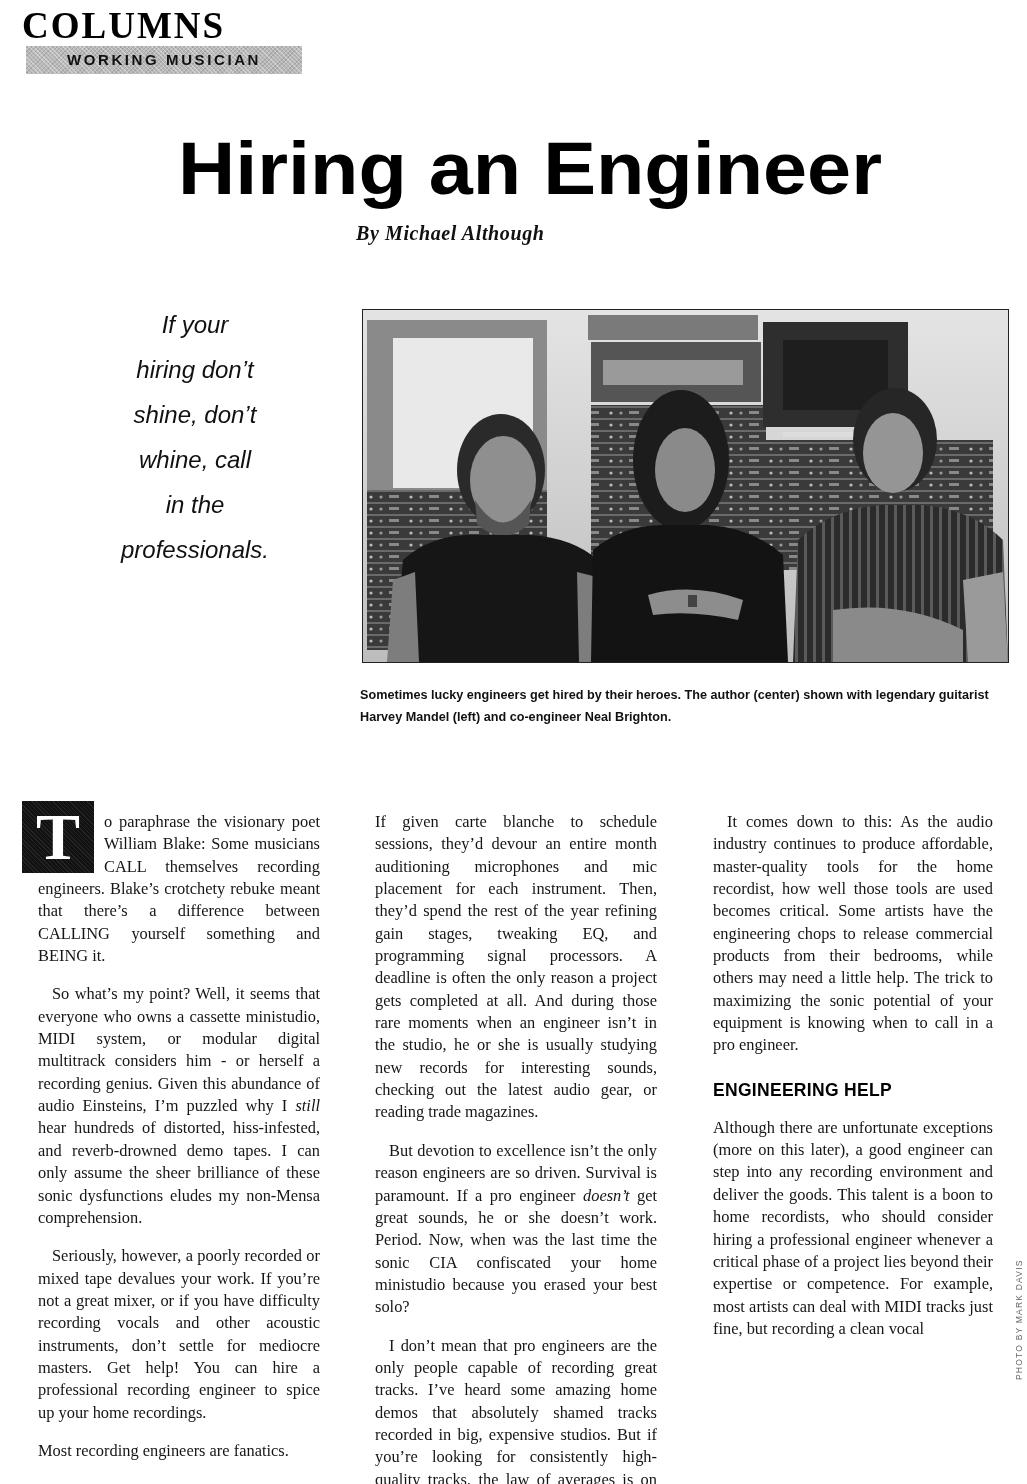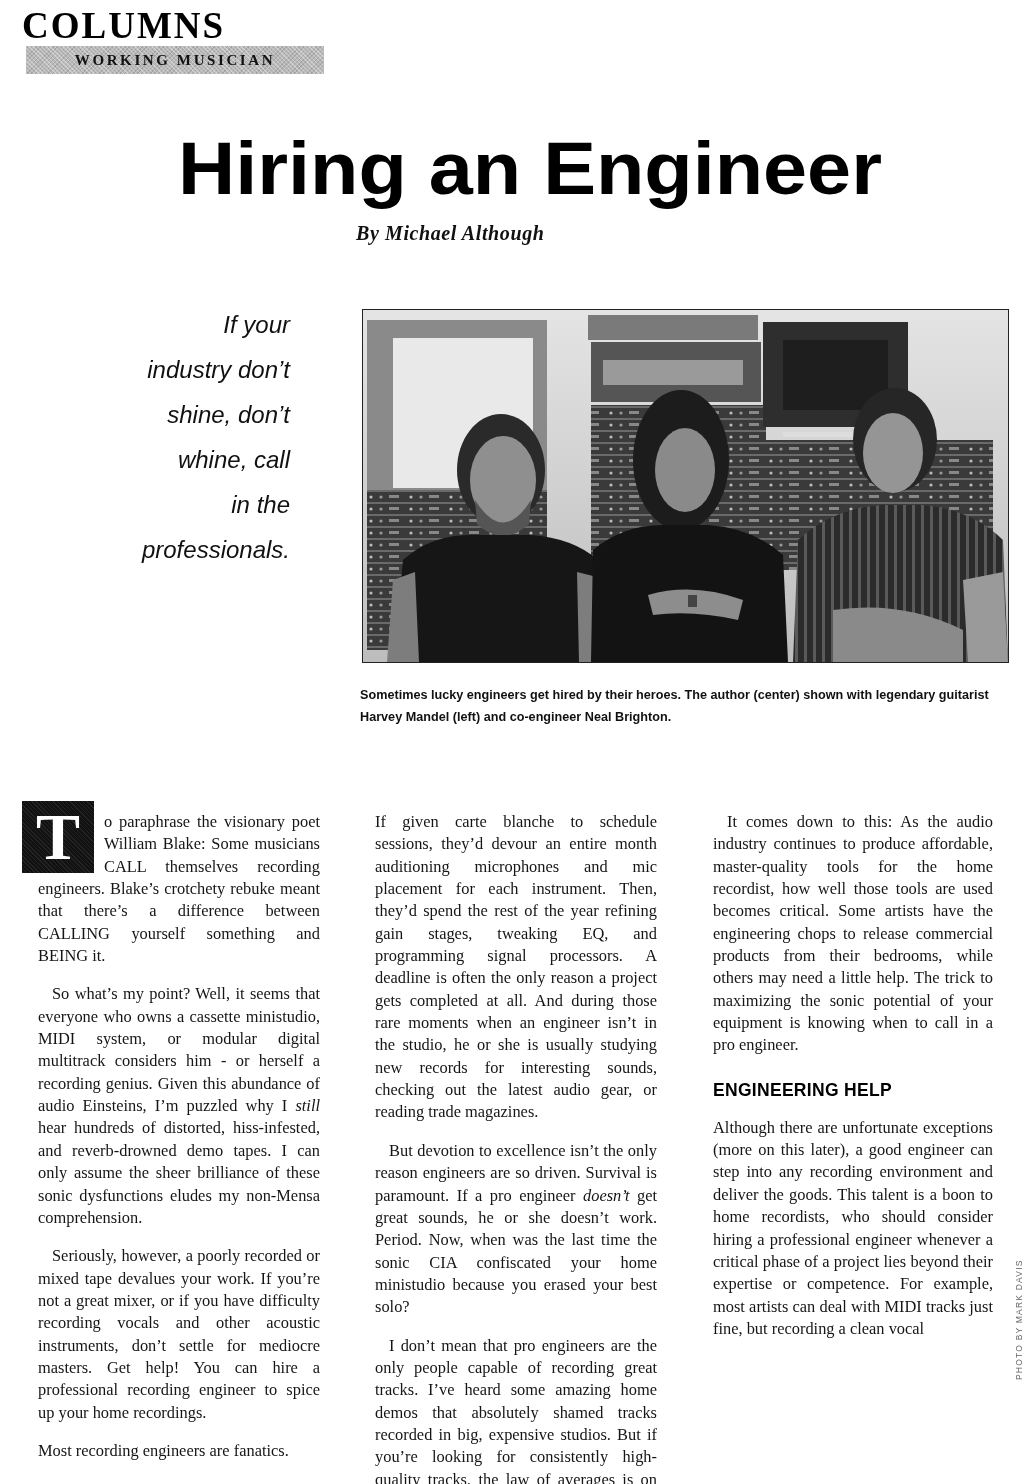--- a/index.html
+++ b/index.html
@@ -25,27 +25,27 @@
       font-weight: bold;
       font-size: 37px;
       letter-spacing: 2px;
       line-height: 40px;
       color: #000;
     }
     .section-subtitle {
       position: absolute;
       left: 26px;
       top: 46px;
-      width: 298px;
+      width: 276px;
       height: 28px;
       background-color: #b9b9b9;
       background-image:
         repeating-linear-gradient(45deg, rgba(255,255,255,0.35) 0 1px, transparent 1px 3px),
         repeating-linear-gradient(-45deg, rgba(0,0,0,0.12) 0 1px, transparent 1px 3px);
-      font-family: Liberation Serif, serif;
+      font-family: Liberation Sans, sans-serif;
       font-weight: bold;
       font-size: 15px;
       letter-spacing: 2.6px;
       line-height: 28px;
       text-align: center;
       color: #111;
     }
 
     
     .headline {
@@ -74,21 +74,21 @@
       letter-spacing: 0.6px;
       color: #111;
     }
 
     
     .pullquote {
       position: absolute;
       left: 100px;
       top: 302px;
       width: 190px;
-      text-align: right;
+      text-align: center;
       font-family: "Liberation Sans", sans-serif;
       font-style: italic;
       font-size: 24px;
       line-height: 45px;
       color: #111;
     }
     .pullquote span { display: block; }
 
     
     .photo {
@@ -183,21 +183,21 @@
 <body>
 
 <div class="section-title">COLUMNS</div>
 <div class="section-subtitle">WORKING MUSICIAN</div>
 
 <h1 class="headline" style="margin:0;">Hiring an Engineer</h1>
 <div class="byline">By Michael Although</div>
 
 <div class="pullquote">
   <span>If your</span>
-  <span>industry don’t</span>
+  <span>hiring don’t</span>
   <span>shine, don’t</span>
   <span>whine, call</span>
   <span>in the</span>
   <span>professionals.</span>
 </div>
 
 <div class="photo" title="Three men posed in a recording studio in front of equipment racks">
   <svg width="645" height="352" viewBox="0 0 645 352">
     <defs>
       <linearGradient id="wall" x1="0" y1="0" x2="0" y2="1">

